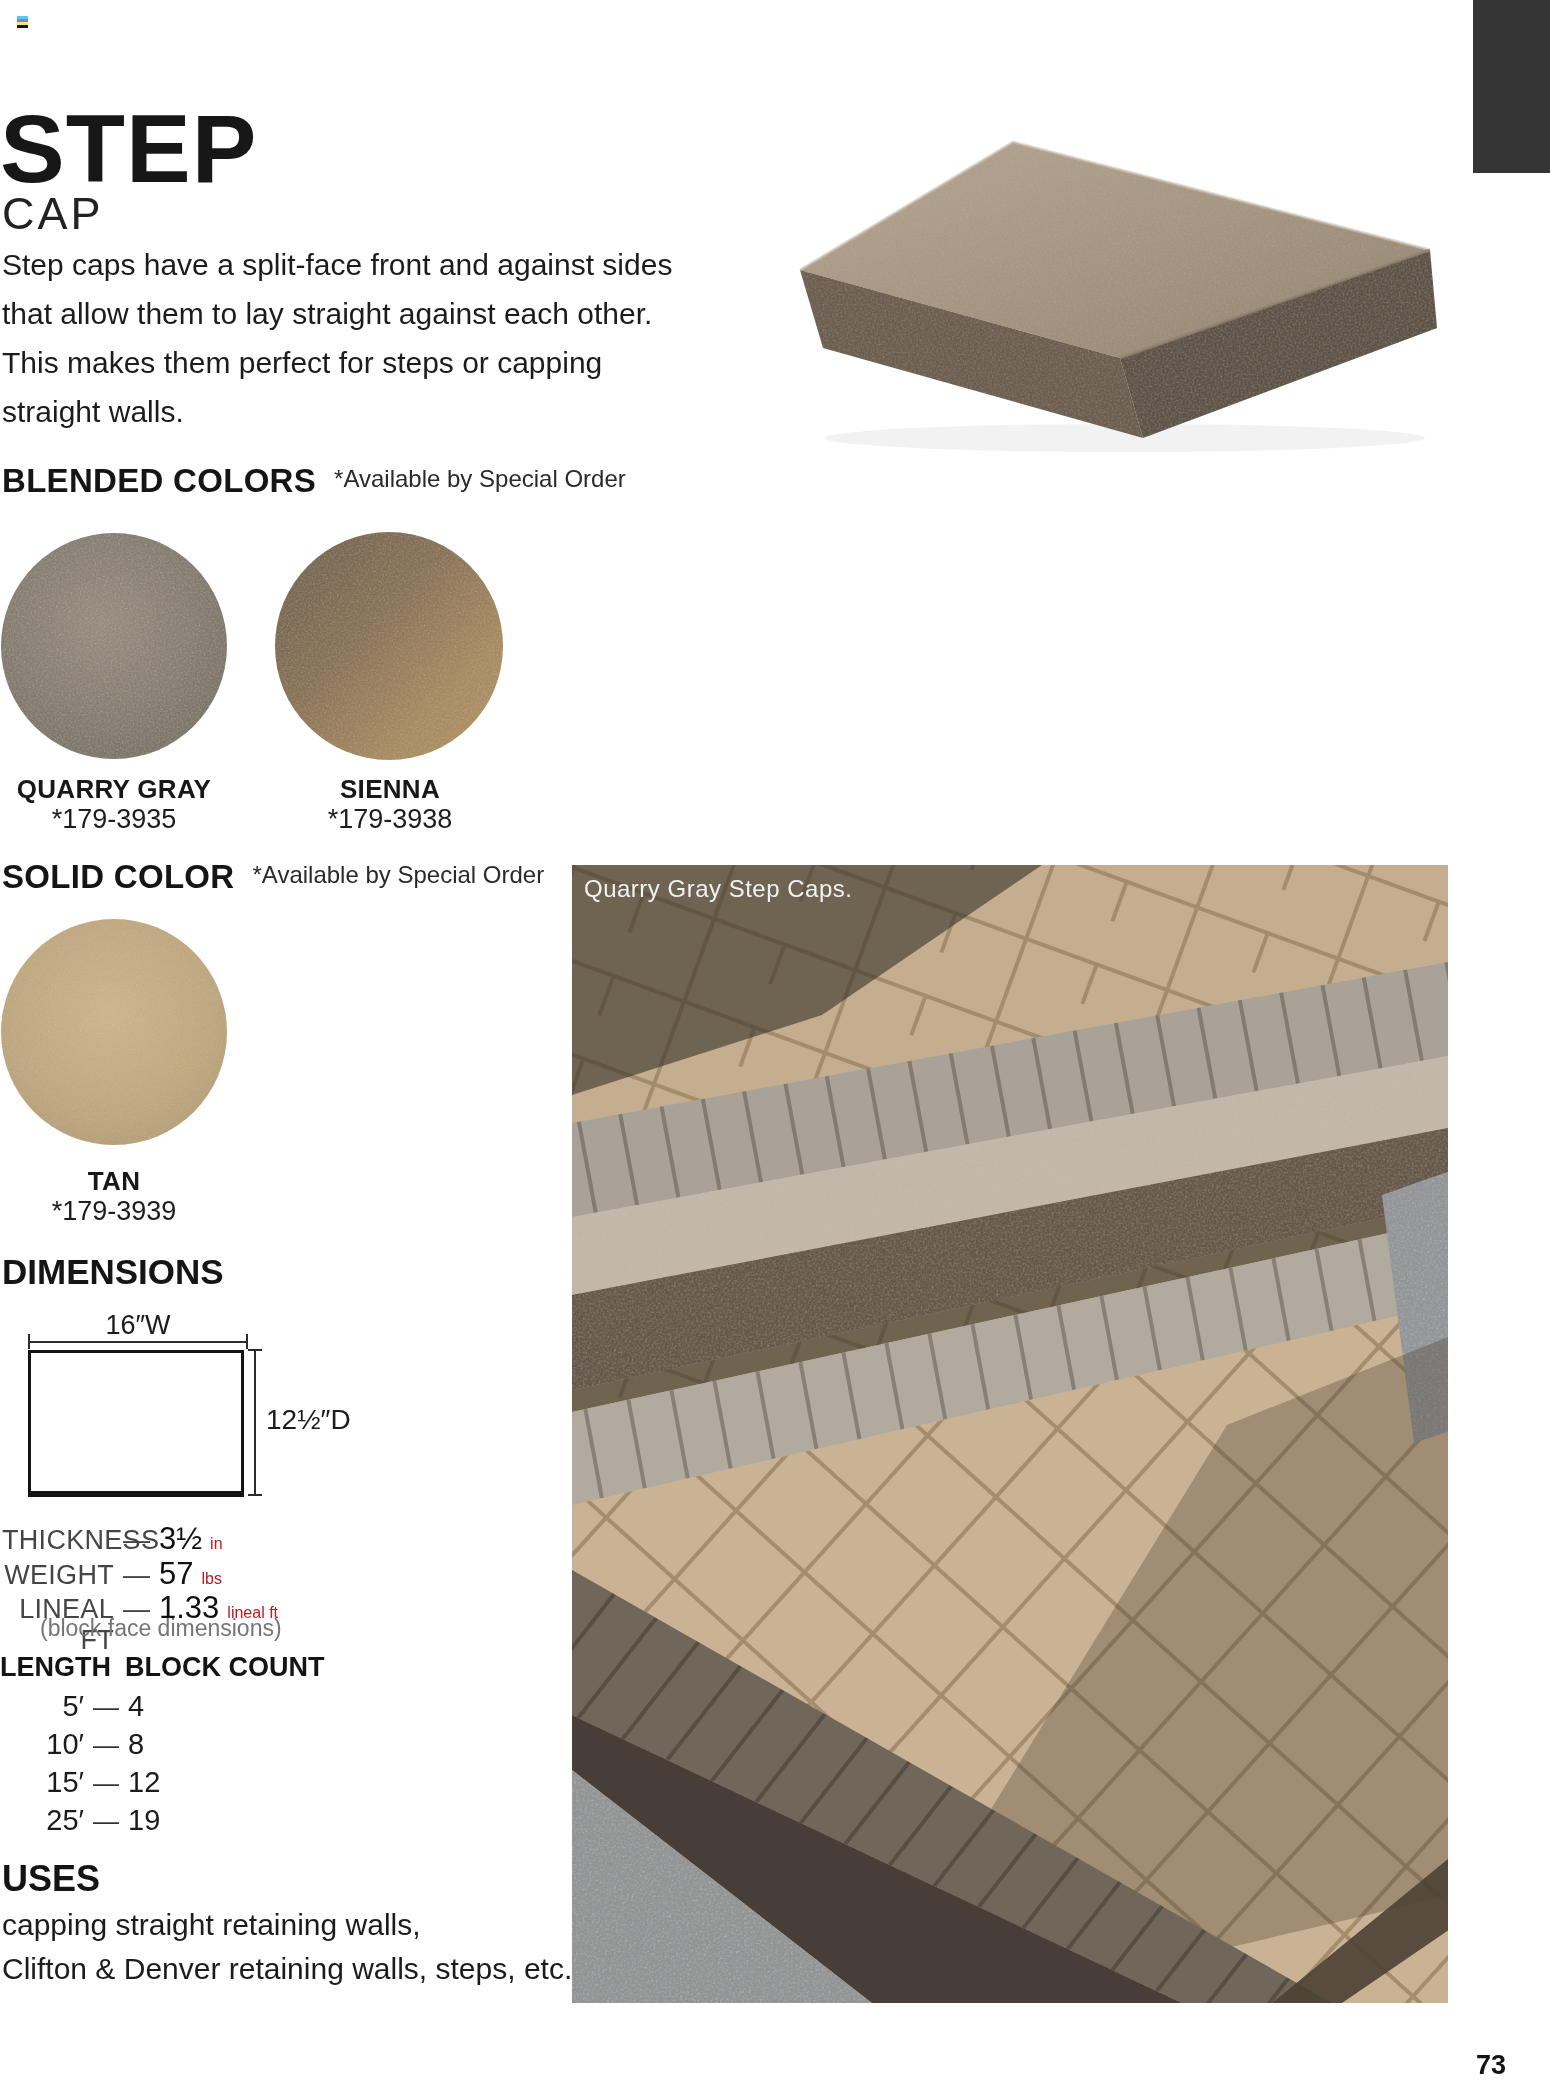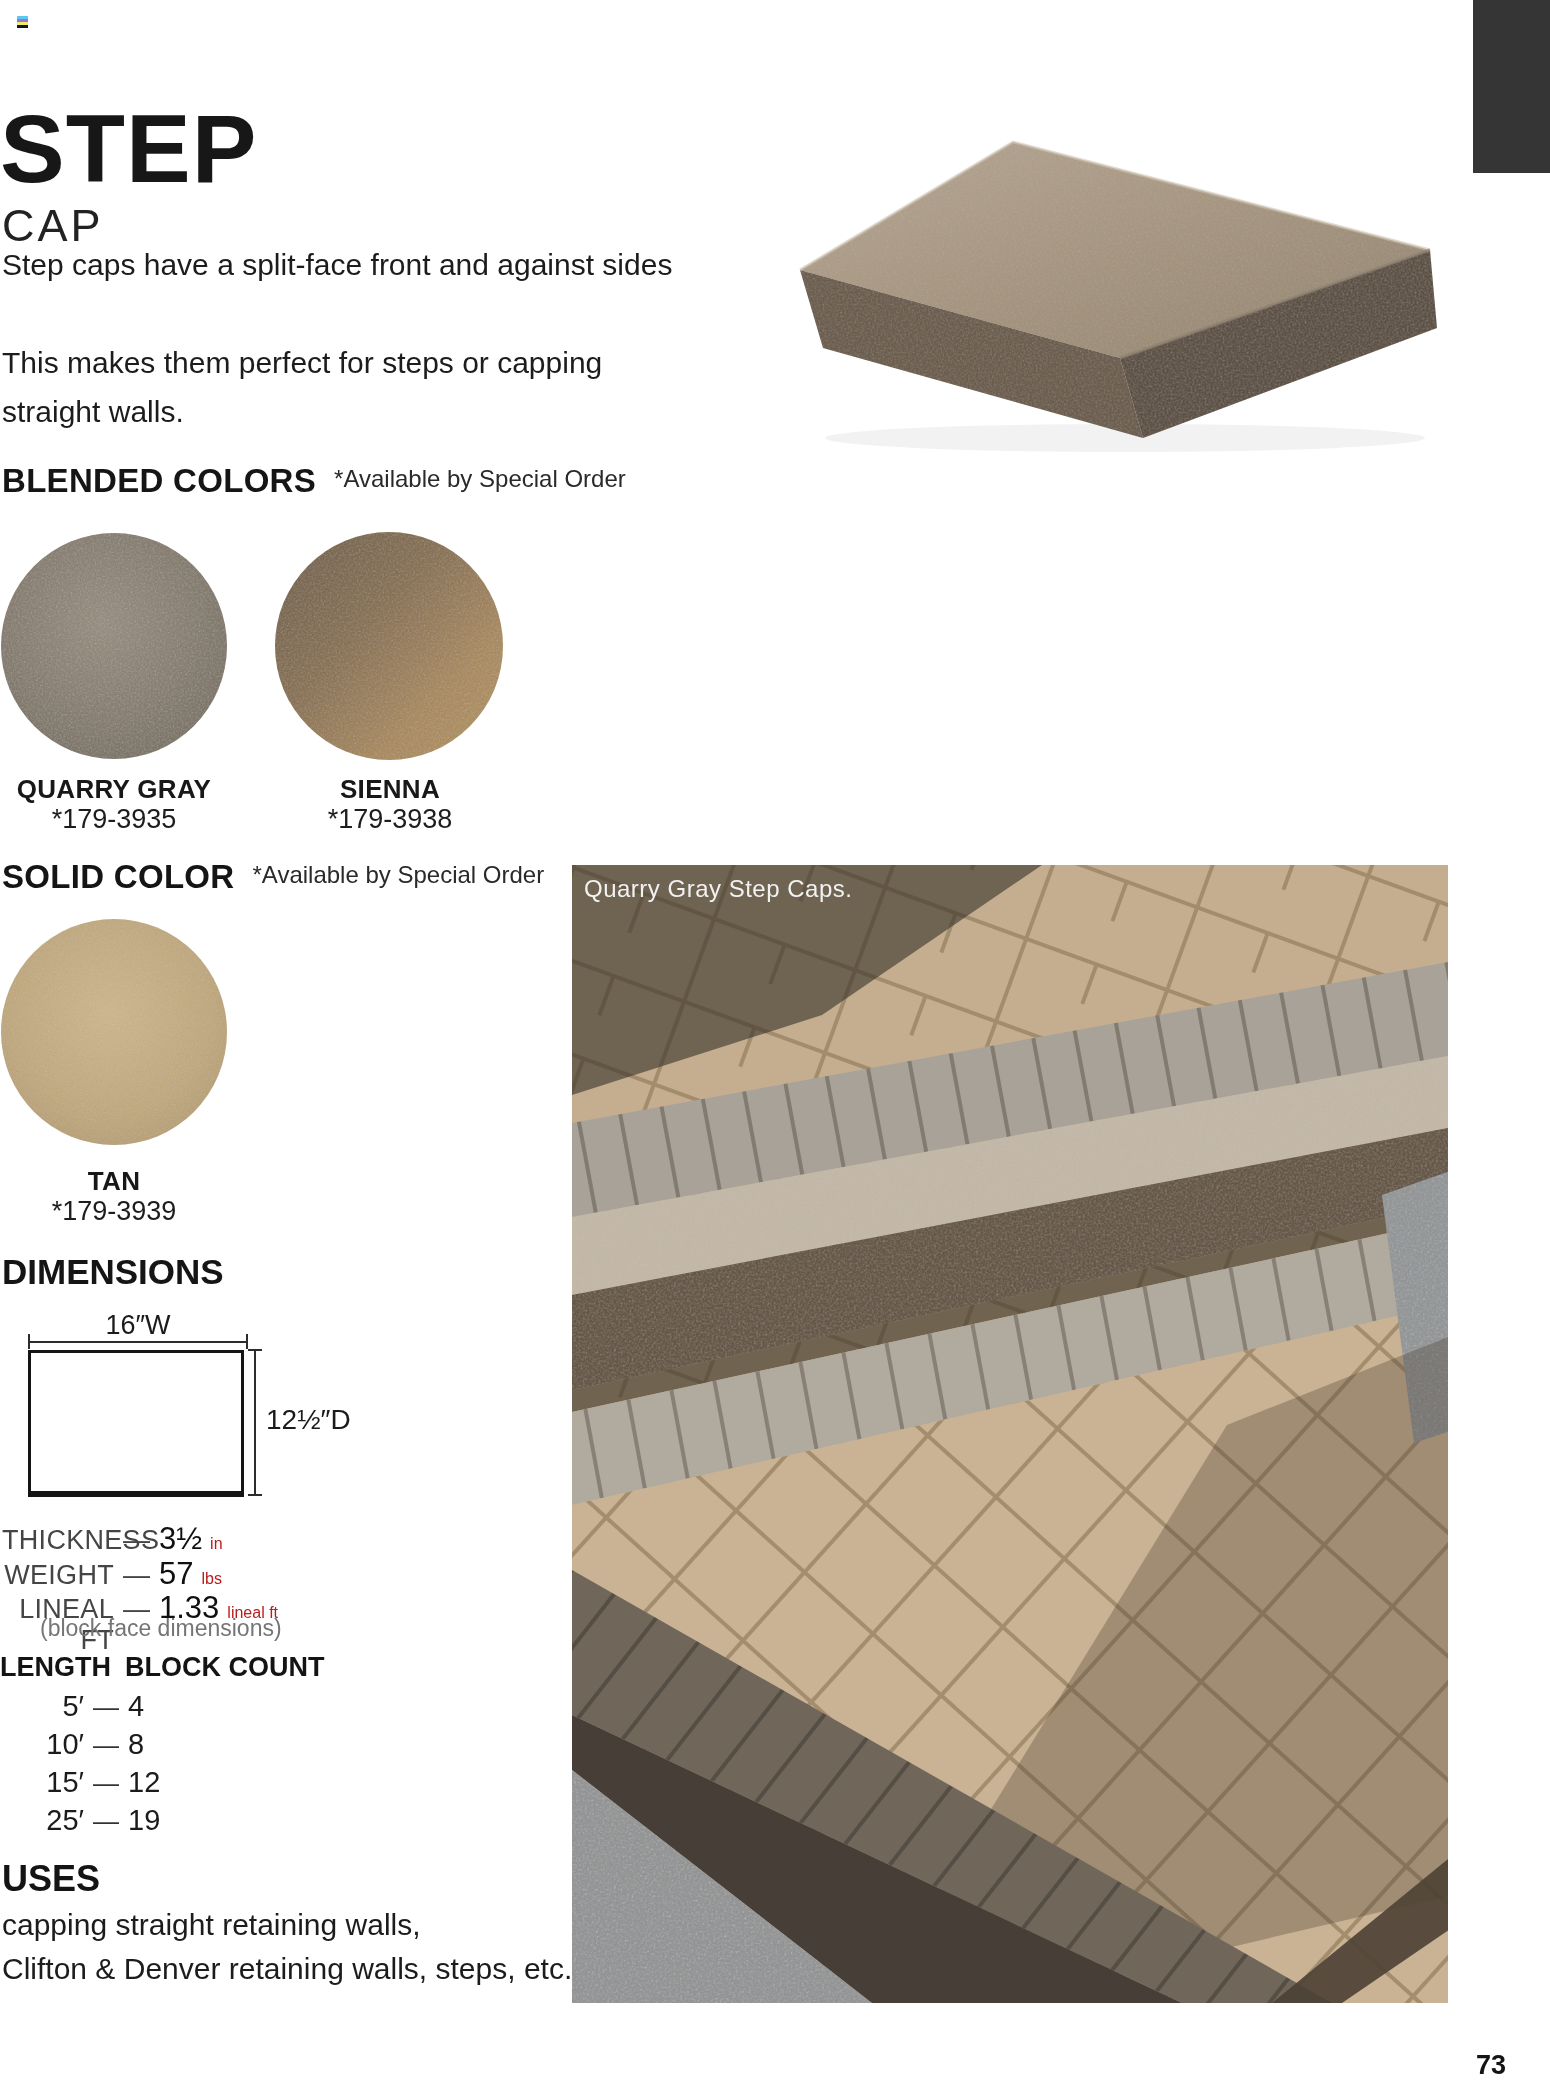--- a/index.html
+++ b/index.html
@@ -9,21 +9,21 @@
 
   
   #cbars{left:17px;top:16px;width:11px;height:13px;}
   #cbars div{height:3px;width:11px;}
 
   
   #corner-tab{left:1473px;top:0;width:77px;height:173px;background:#353535;}
 
   
   #title{left:0px;top:100px;font-size:97px;font-weight:700;letter-spacing:1px;line-height:1;color:#171717;}
-  #subtitle{left:2px;top:200px;font-size:45px;font-weight:300;letter-spacing:3px;color:#222;}
+  #subtitle{left:2px;top:188px;font-size:45px;font-weight:300;letter-spacing:3px;color:#222;}
   .introline{left:2px;width:740px;font-size:30px;color:#1c1c1c;}
   .sechead{display:flex;align-items:baseline;justify-content:space-between;}
   .sechead .h{font-size:33px;font-weight:700;color:#151515;letter-spacing:0.3px;}
   .sechead .note{font-size:24px;color:#2a2a2a;margin-left:18px;transform:translateY(-5px);}
   .bighead{font-size:35px;font-weight:700;color:#151515;}
 
   .swname{font-size:26px;font-weight:700;text-align:center;color:#181818;letter-spacing:0.3px;}
   .swcode{font-size:27px;text-align:center;color:#1d1d1d;}
 
   
@@ -74,20 +74,21 @@
     <div style="background:#f1ec6e"></div>
     <div style="background:#161616"></div>
   </div>
 
   <div class="abs" id="corner-tab"></div>
 
   <div class="abs" id="title">STEP</div>
   <div class="abs" id="subtitle">CAP</div>
 
   <div class="abs introline" style="top:248px">Step caps have a split-face front and against sides</div>
+  <div class="abs introline" style="top:297px">that allow them to lay straight against each other.</div>
   <div class="abs introline" style="top:346px">This makes them perfect for steps or capping</div>
   <div class="abs introline" style="top:395px">straight walls.</div>
 
   <div class="abs sechead" style="left:2px;top:462px">
     <span class="h">BLENDED COLORS</span>
     <span class="note">*Available by Special Order</span>
   </div>
 
   <div class="abs" style="left:0;top:532px;width:228px;height:228px">
     <svg width="228" height="228" viewBox="0 0 228 228">

